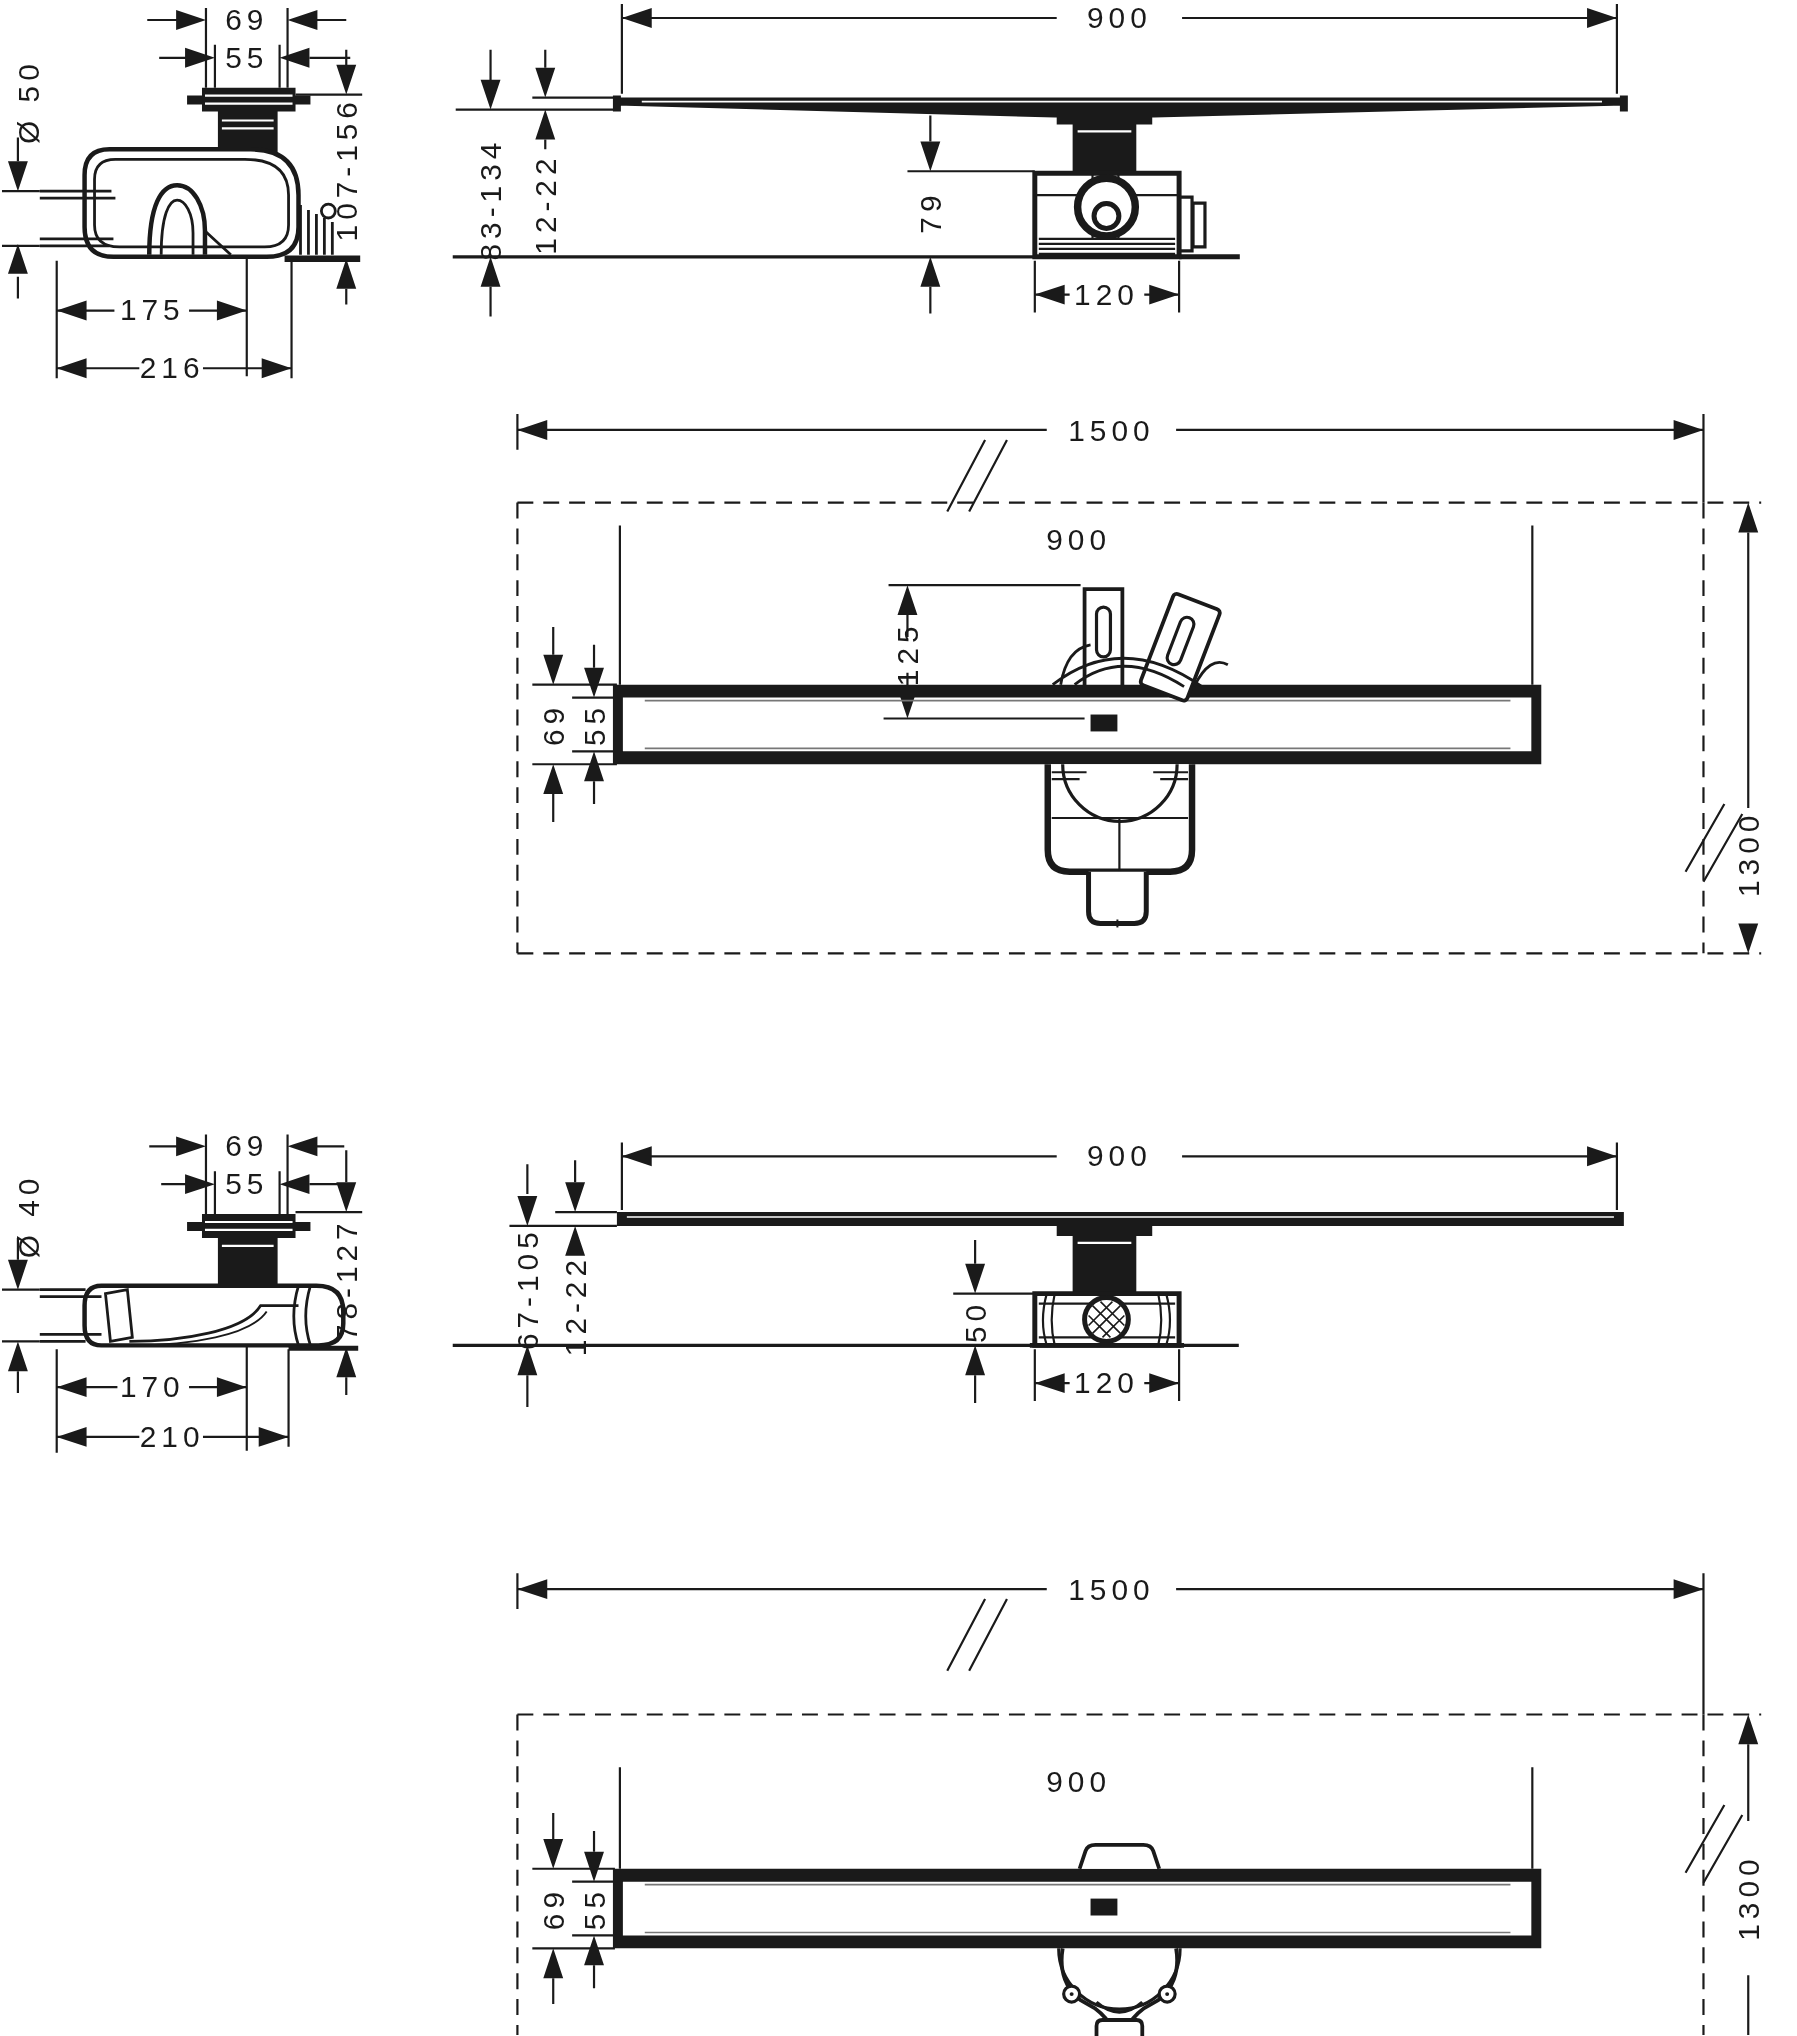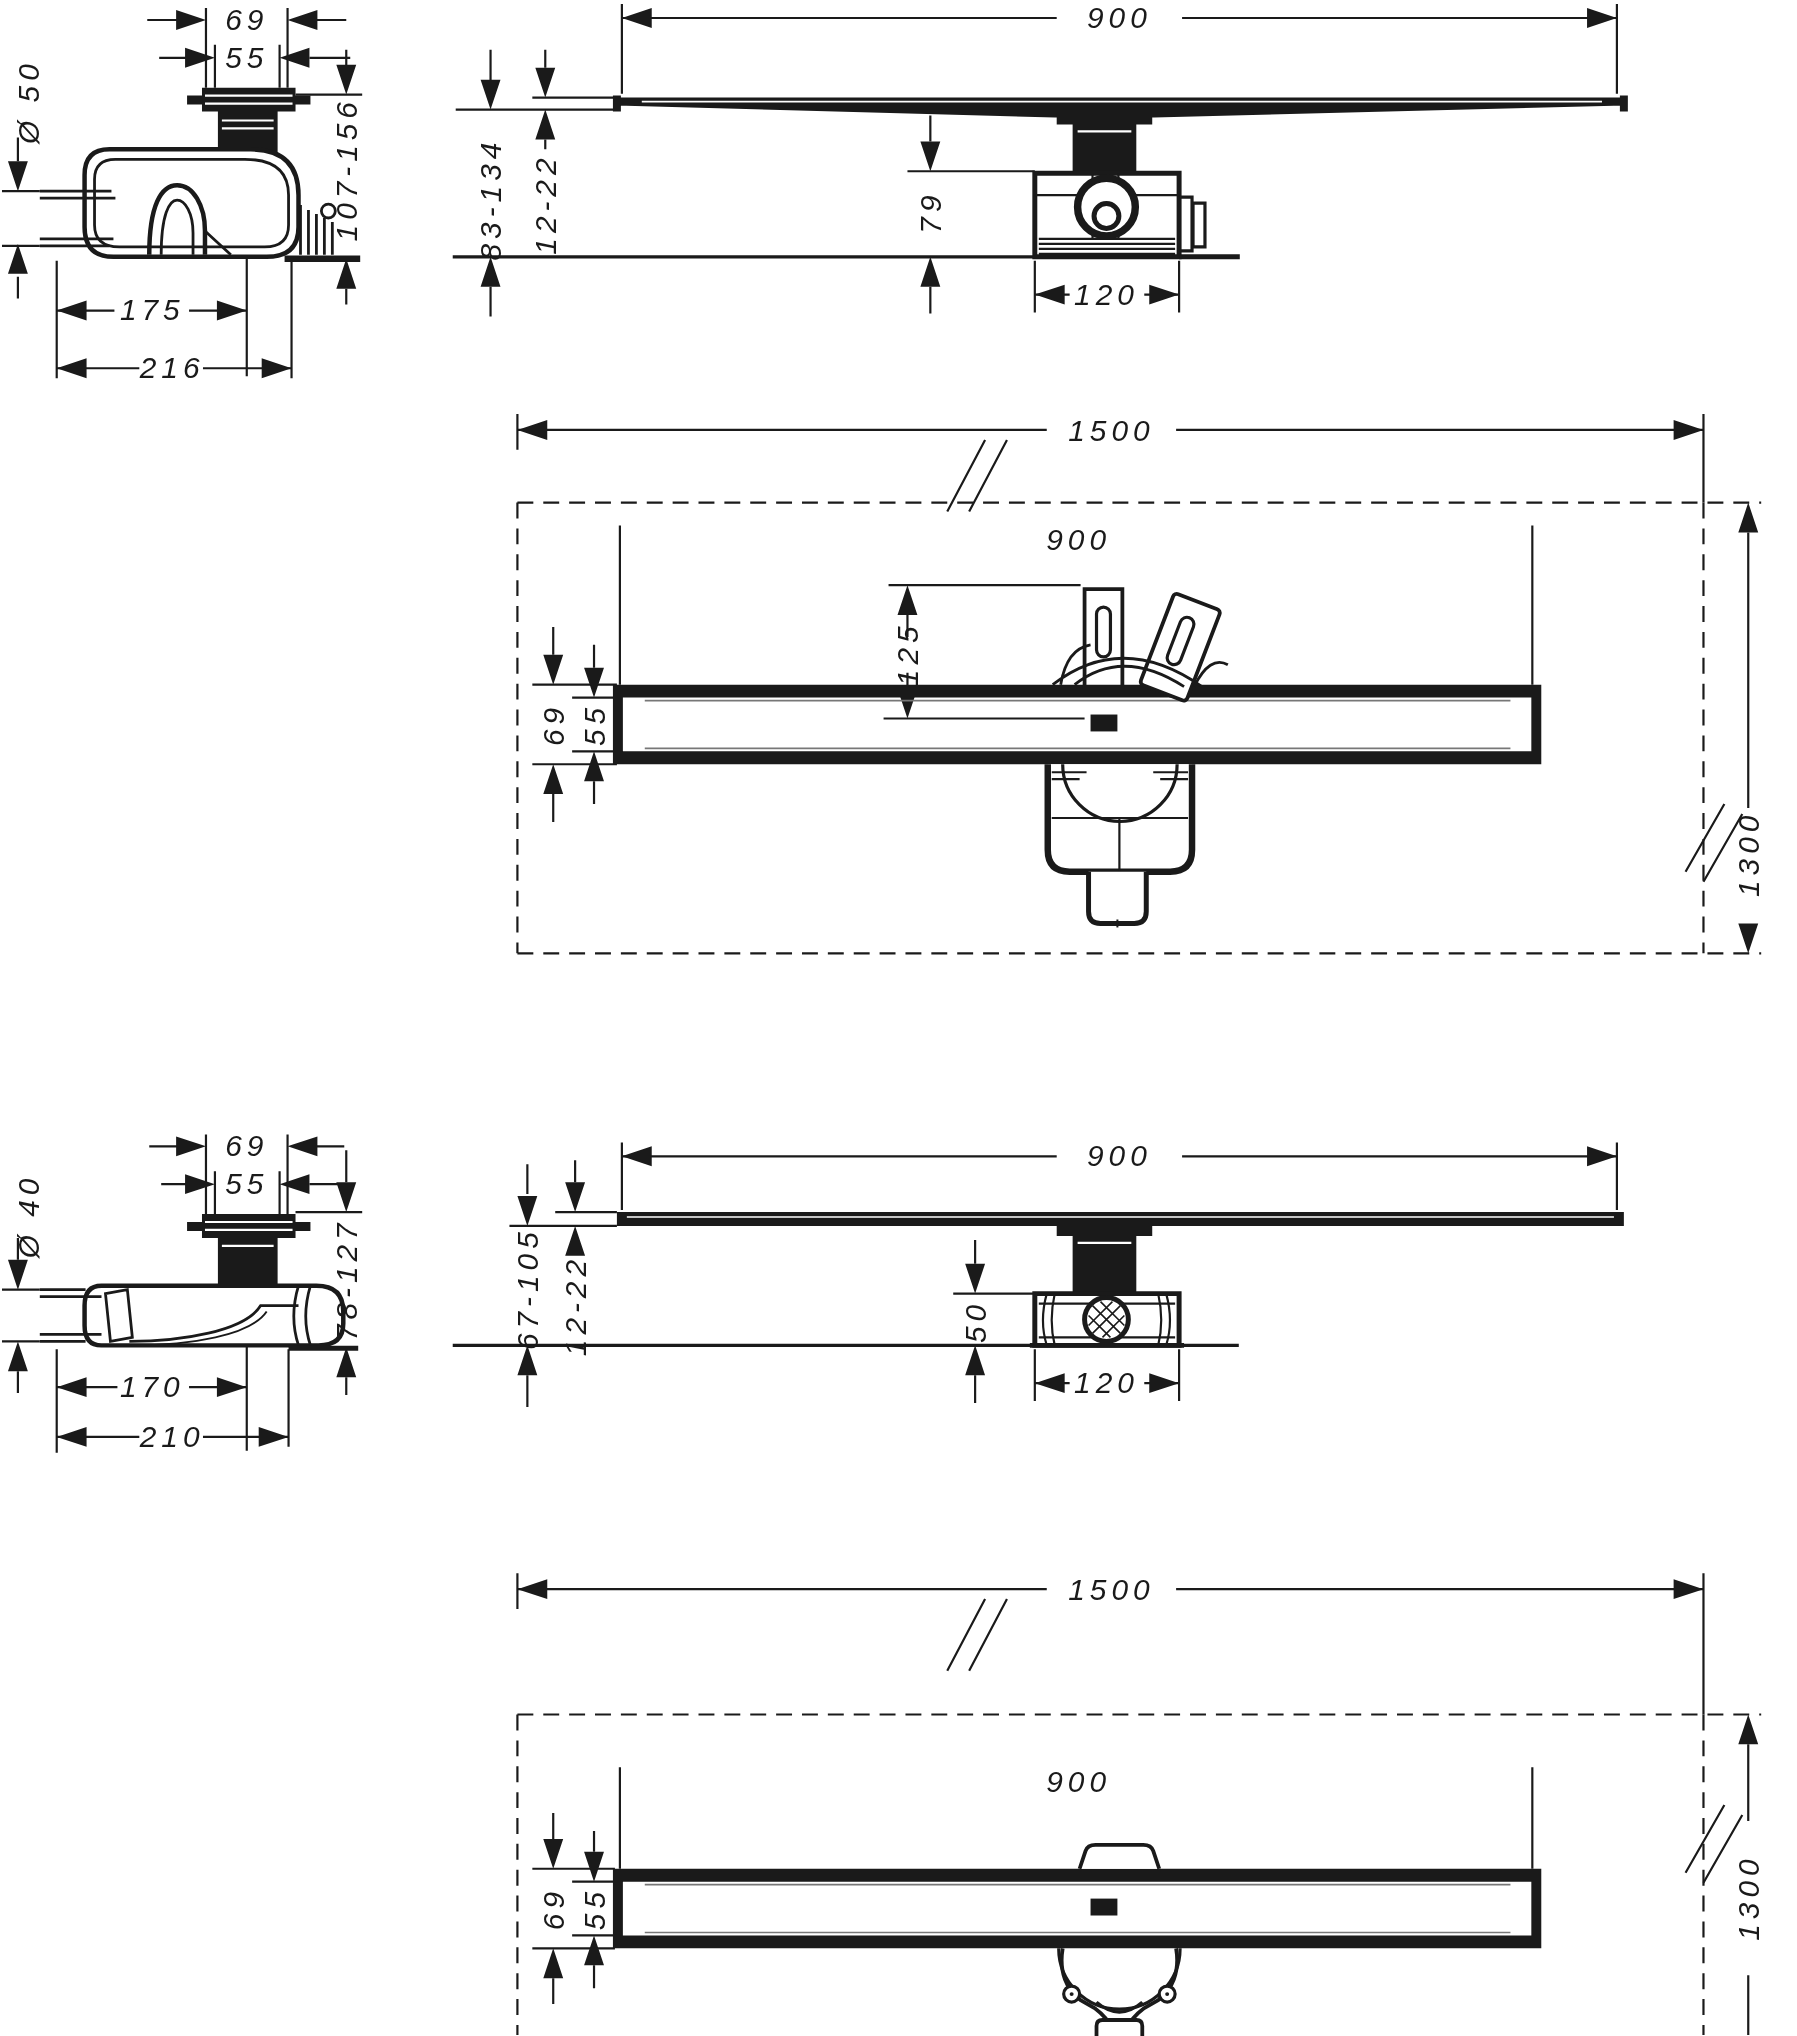--- a/index.html
+++ b/index.html
@@ -1,16 +1,16 @@
 <!DOCTYPE html>
 <html><head>
 <meta charset="utf-8">
 <style>
   html,body{margin:0;padding:0;background:#fff;}
-  .page{position:relative;width:1798px;height:2037px;background:#ffffff;overflow:hidden;font-style:italic;}
+  .page{position:relative;width:1798px;height:2037px;background:#ffffff;overflow:hidden;}
   svg{display:block;}
   
   .s16{stroke:#1a1a1a;stroke-width:1.6;fill:none}
   .s2{stroke:#1a1a1a;stroke-width:2;fill:none}
   .s22{stroke:#1a1a1a;stroke-width:2.2;fill:none}
   .s28{stroke:#1a1a1a;stroke-width:2.8;fill:none}
   .s3{stroke:#1a1a1a;stroke-width:3.2;fill:none}
   .s38{stroke:#1a1a1a;stroke-width:3.8;fill:none}
   .s45{stroke:#1a1a1a;stroke-width:4.5;fill:none}
   .s5{stroke:#1a1a1a;stroke-width:5;fill:none}

